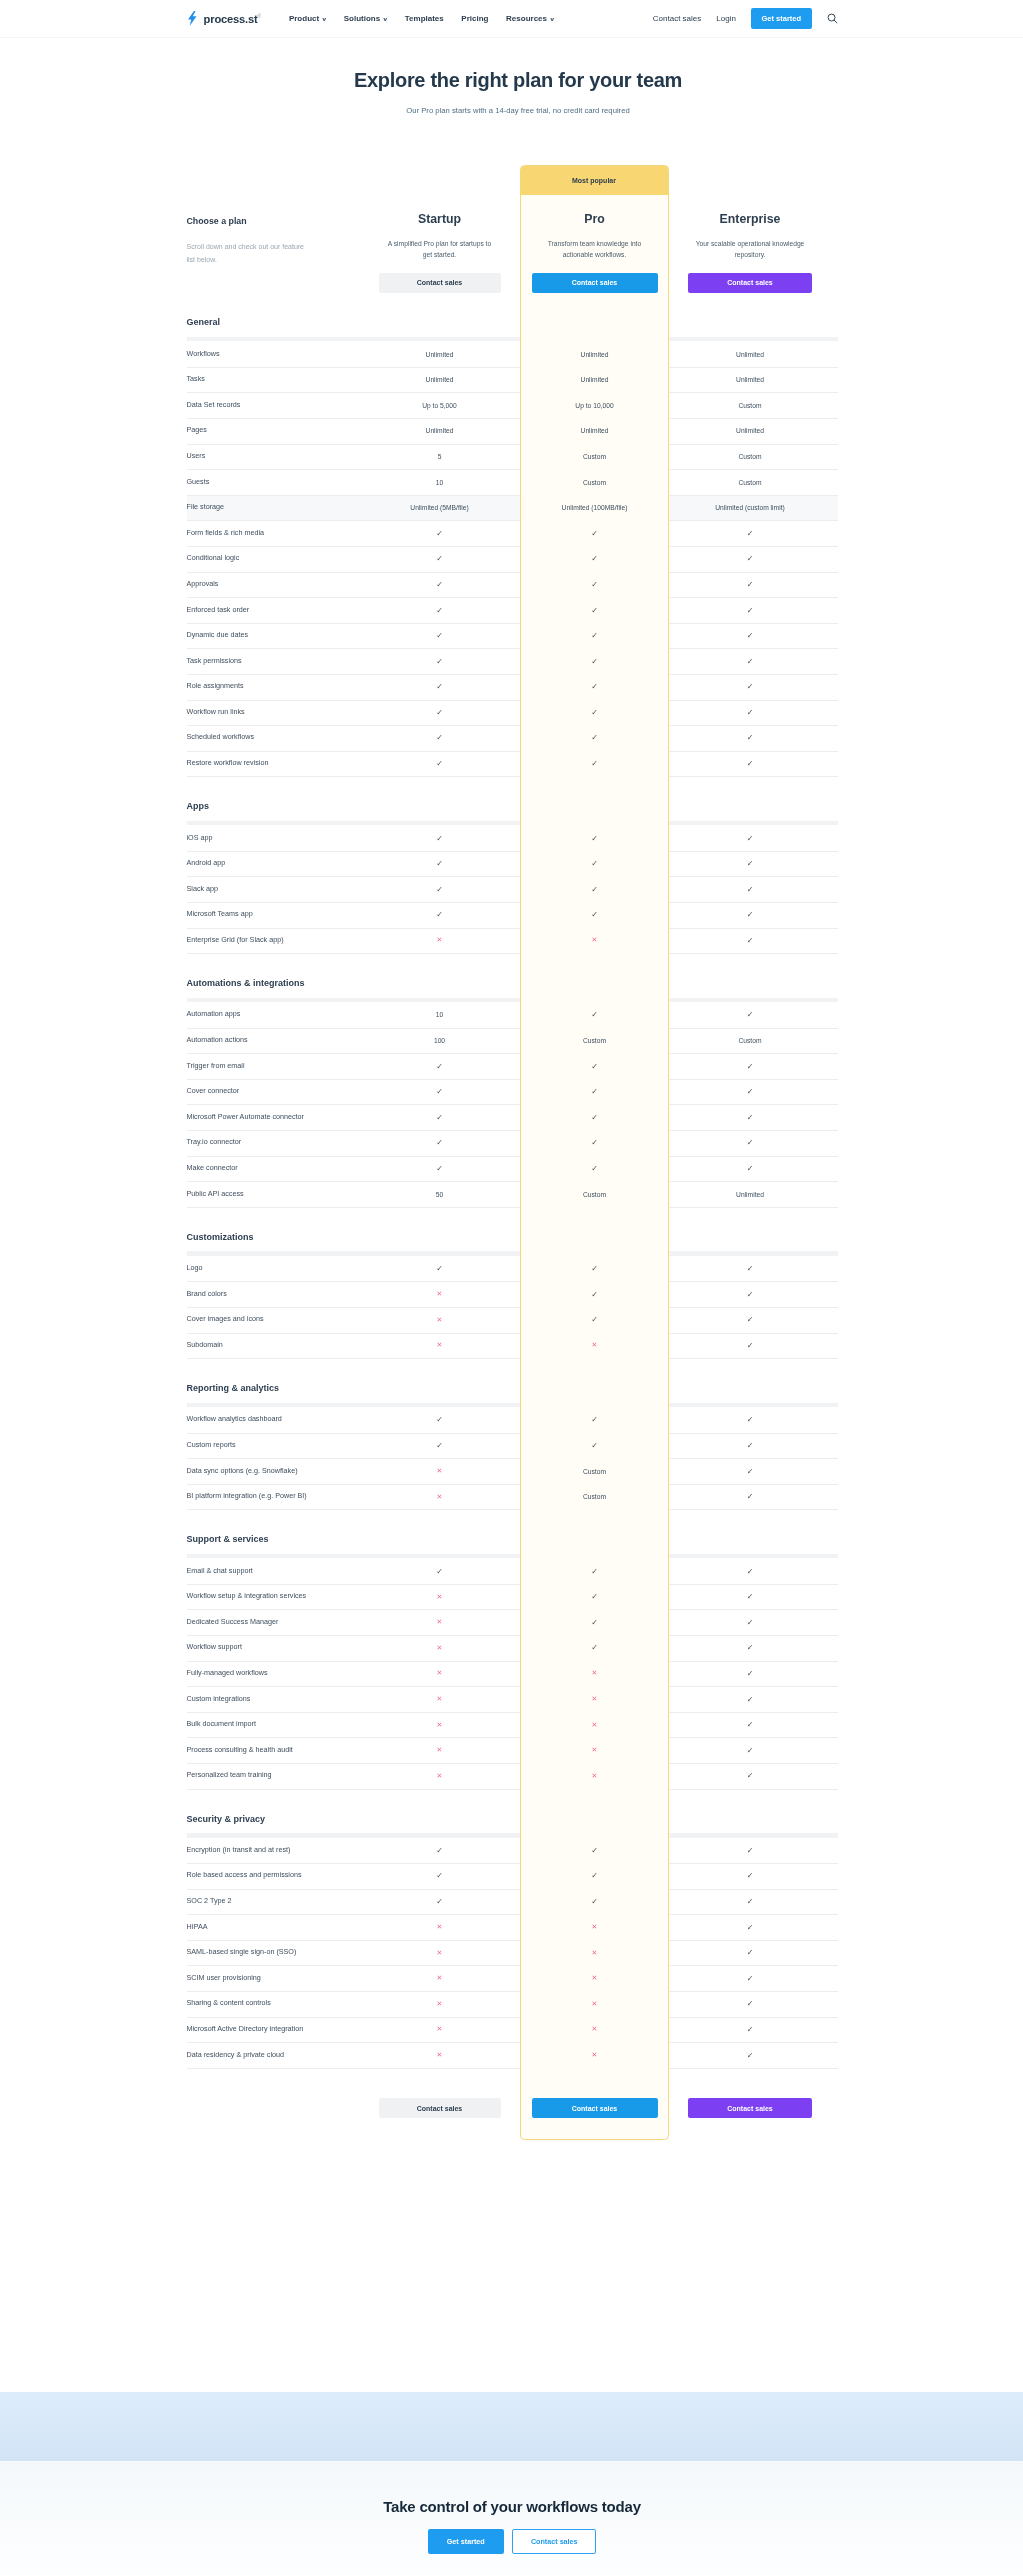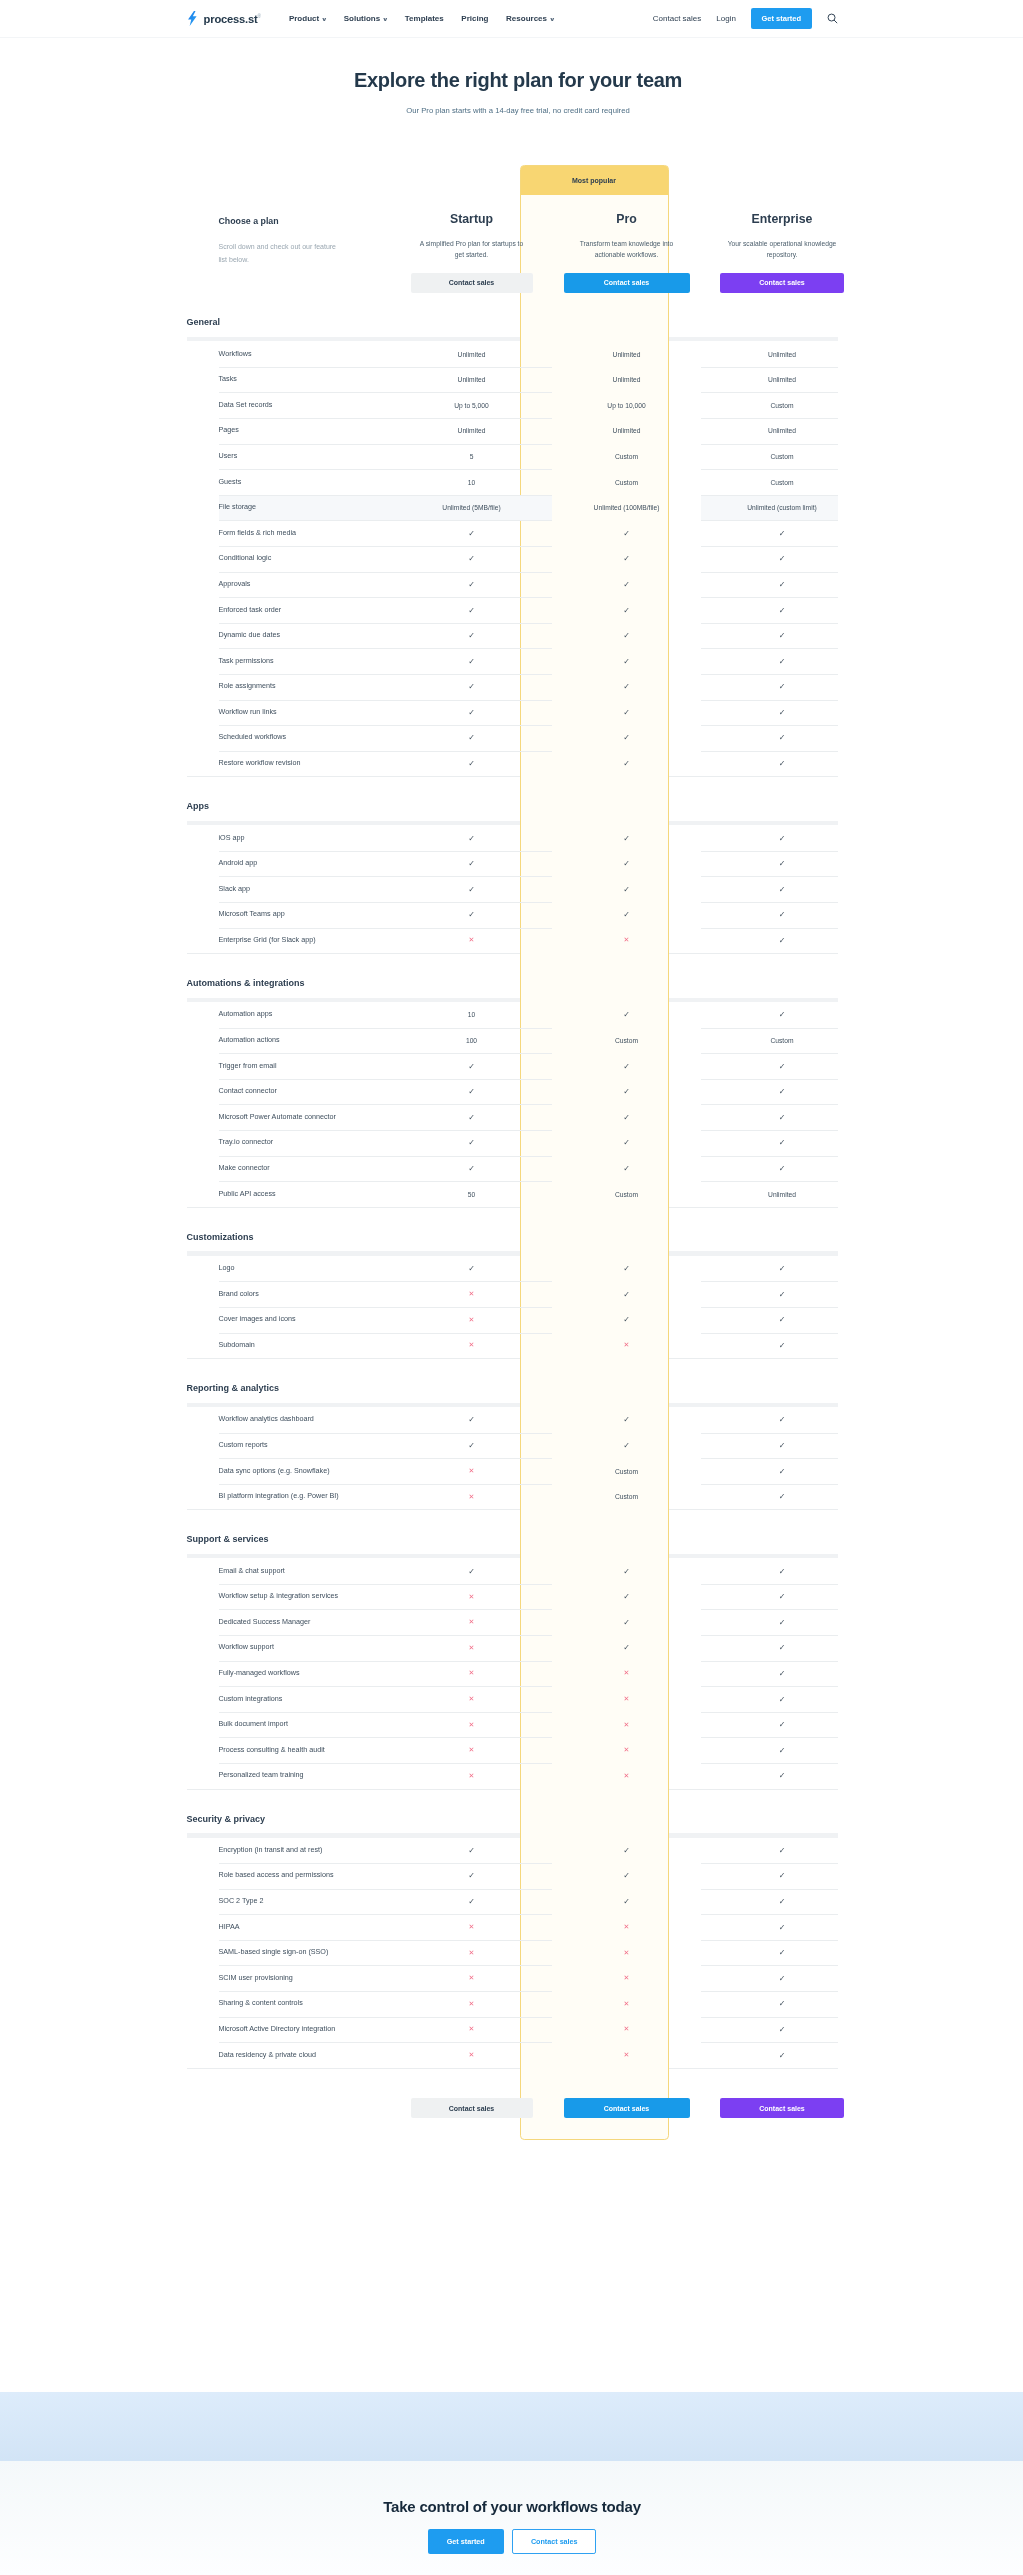--- a/index.html
+++ b/index.html
@@ -25,21 +25,21 @@
   
   .hero { text-align:center; padding-top:31px; height:127px;margin-left:12px; }
   .hero h1 { font-size:20px; font-weight:700; color:#24394b; letter-spacing:-0.3px; }
   .hero p { margin-top:14px; font-size:7.7px; color:#4e6e84; }
 
   
   .plans-wrap { position:relative; width:651px; margin:0 auto; padding-bottom:21.3px; }
   .pro-card { position:absolute; top:0; bottom:0; left:333px; width:149px; background:#fffdf6; border:1.1px solid #f5d77c; border-radius:4.3px; z-index:0; }
   .pro-banner { height:29px; background:#f8d672; border-radius:2.7px 2.7px 0 0; display:flex; align-items:center; justify-content:center; font-size:7px; font-weight:700; color:#2d3e50; }
 
-  .grid { display:grid; grid-template-columns:188px 130px 15.5px 149px 19px 124px 26px; align-items:center;margin-left:32px; }
+  .grid { display:grid; grid-template-columns:188px 130px 15.5px 149px 19px 124px 26px; align-items:center; }
   .c1 { grid-column:1; } .c2 { grid-column:2; } .c4 { grid-column:4; } .c6 { grid-column:6; }
 
   .plans-header { position:relative; z-index:1; padding-top:47px; align-items:start; }
   .chooser-title { font-size:8.8px; font-weight:700; color:#2d3e50; margin-top:4.3px; }
   .chooser-sub { margin-top:15px; font-size:7px; line-height:1.75; color:#9aa7b1; max-width:125px; }
   .plan-col { text-align:center; }
   .plan-name { font-size:12.3px; font-weight:700; color:#2d3e50; }
   .plan-desc { margin:11.7px auto 0; font-size:6.7px; line-height:1.65; color:#4a5d6b; max-width:112px; height:22.4px; }
   .btn-plan { display:block; margin:12.8px auto 0; height:20px; font-size:7px; font-weight:600; }
   .btn-startup { background:#eff1f2; color:#2d3e50; width:122px; }
@@ -462,21 +462,21 @@
               <span class="check">✓</span>
             </div>
             <div class="cell c4">
               <span class="check">✓</span>
             </div>
             <div class="cell c6">
               <span class="check">✓</span>
             </div>
           </div>
           <div class="grid row">
-            <div class="c1 label">Contact connector</div>
+            <div class="c1 label">Cover connector</div>
             <div class="cell c2">
               <span class="check">✓</span>
             </div>
             <div class="cell c4">
               <span class="check">✓</span>
             </div>
             <div class="cell c6">
               <span class="check">✓</span>
             </div>
           </div>

